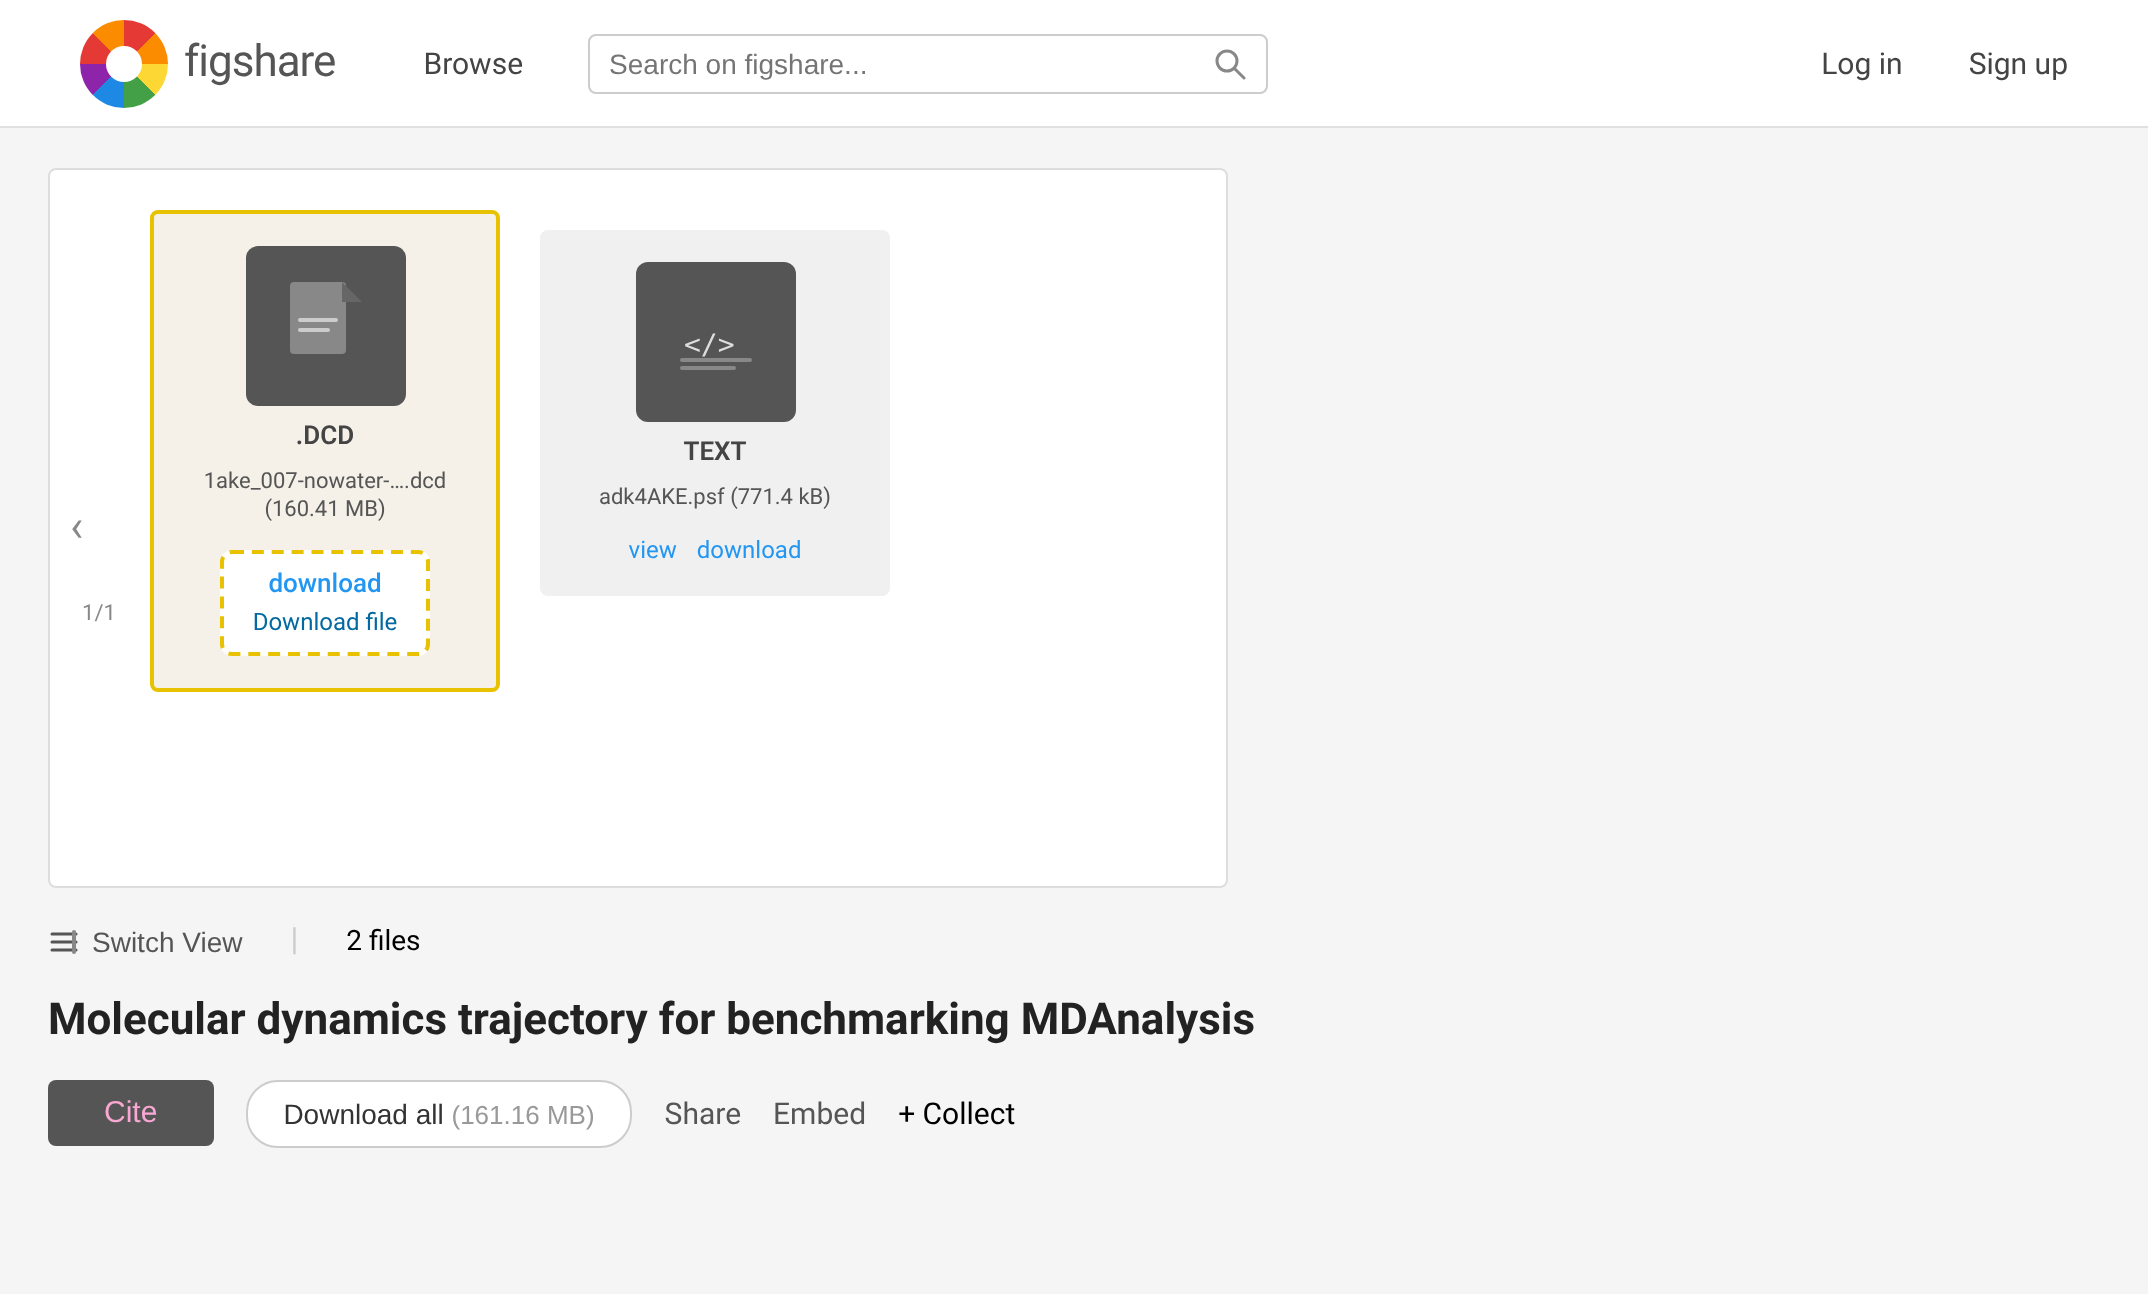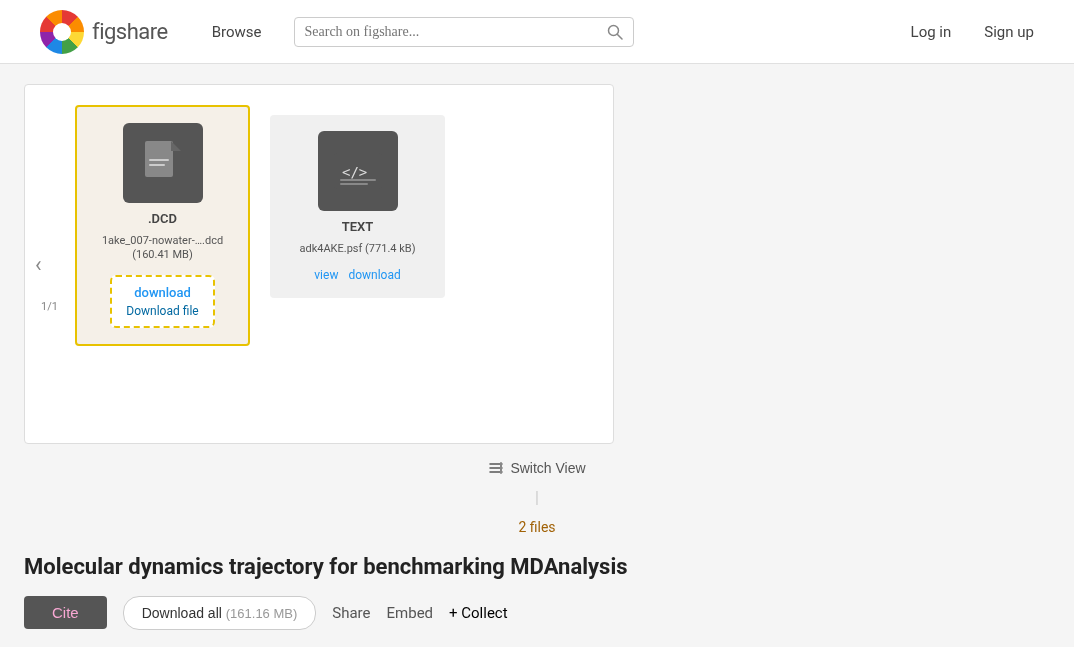--- a/index.html
+++ b/index.html
@@ -44,21 +44,20 @@
       max-width: 340px;
       margin-left: 8px;
     }
     .search-input {
       border: none;
       outline: none;
       font-size: 14px;
       color: #6d28d9;
       flex: 1;
       background: transparent;
-      font-family: Liberation Serif, serif;
     }
     .search-icon-btn {
       background: none;
       border: none;
       cursor: pointer;
       color: #888;
       font-size: 16px;
       display: flex;
       align-items: center;
     }
@@ -187,42 +186,41 @@
       left: 16px;
       top: 60%;
       font-size: 11px;
       color: #888;
     }
 
     
     .bottom-bar {
       margin-top: 16px;
       display: flex;
-      align-items: center;
-      gap: 12px;
-      flex-direction: column;
+      align-items: flex-end;
+      gap: 24px;
     }
     .switch-view-btn {
       display: flex;
       align-items: center;
       gap: 6px;
       font-size: 14px;
       color: #555;
       cursor: pointer;
       background: none;
       border: none;
       padding: 0;
     }
     .separator {
       color: #ccc;
       font-size: 16px;
     }
     .files-count {
       font-size: 14px;
-      color: #a16207;
+      color: #000000;
     }
 
     
     .article-title {
       font-size: 22px;
       font-weight: 700;
       color: #222;
       margin-top: 18px;
       max-width: 750px;
       line-height: 1.3;

